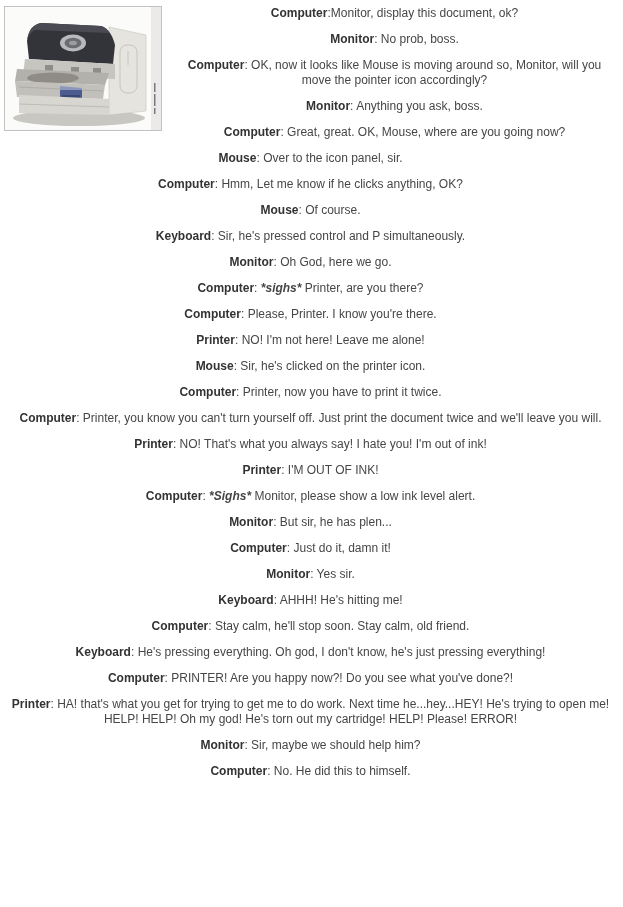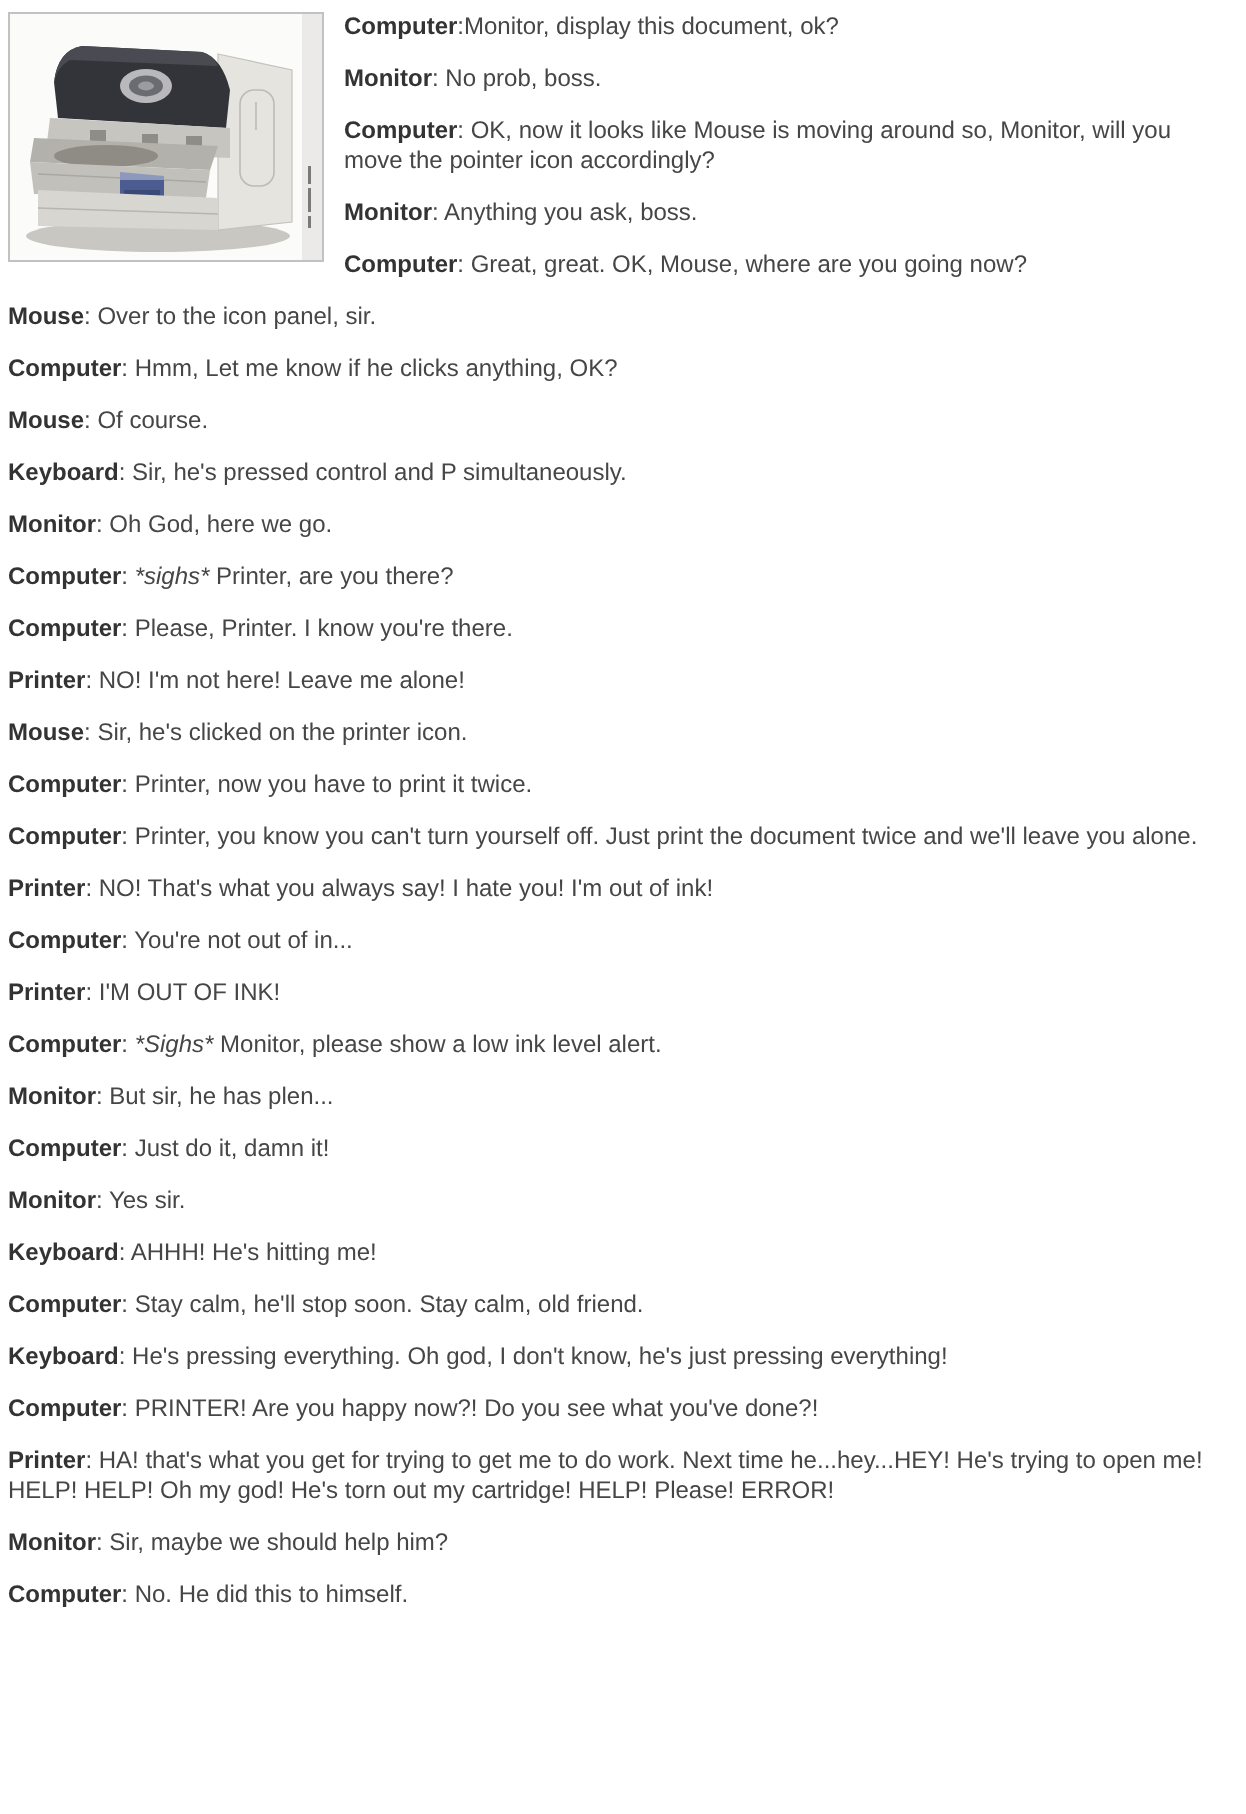--- a/index.html
+++ b/index.html
@@ -8,33 +8,34 @@
     width: 623px;
     height: 907px;
     box-sizing: border-box;
     background: #ffffff;
     padding: 6px 6px 0 4px;
     overflow: hidden;
     font-family: "Liberation Sans", "DejaVu Sans", sans-serif;
     font-size: 12px;
     line-height: 15px;
     color: #464646;
+    text-align: center;
   }
   .photo {
     float: left;
     width: 156px;
     height: 123px;
     border: 1px solid #c2c2c2;
     background: #fbfbfa;
     margin: 0 10px 12px 0;
   }
   .photo svg { display: block; }
   .line { margin: 0 0 11px 0; }
   .speaker { font-weight: bold; color: #333333; }
-  .em { font-style: italic; }
+  .em { font-style: italic; font-weight: bold; }
 </style>
 </head>
 <body>
 
 <div class="page">
 
   <div class="photo">
     <svg viewBox="0 0 156 123" width="156" height="123">
 
       <rect x="0" y="0" width="156" height="123" fill="#fbfbfa"></rect>
@@ -104,25 +105,24 @@
   <p class="line"><b class="speaker">Computer</b><span class="sep">: </span><span class="text">Please, Printer. I know you're there.</span></p>
 
   <p class="line"><b class="speaker">Printer</b><span class="sep">: </span><span class="text">NO! I'm not here! Leave me alone!</span></p>
 
 
   <p class="line"><b class="speaker">Mouse</b><span class="sep">: </span><span class="text">Sir, he's clicked on the printer icon.</span></p>
 
   <p class="line"><b class="speaker">Computer</b><span class="sep">: </span><span class="text">Printer, now you have to print it twice.</span></p>
 
 
-  <p class="line"><b class="speaker">Computer</b><span class="sep">: </span><span class="text">Printer, you know you can't turn yourself off. Just print the document twice and we'll leave you alone.</span></p>
+  <p class="line"><b class="speaker">Computer</b><span class="sep">: </span><span class="text">Printer, you know you can't turn yourself off. Just print the document twice and we'll leave you will.</span></p>
 
   <p class="line"><b class="speaker">Printer</b><span class="sep">: </span><span class="text">NO! That's what you always say! I hate you! I'm out of ink!</span></p>
 
-  <p class="line"><b class="speaker">Computer</b><span class="sep">: </span><span class="text">You're not out of in...</span></p>
 
   <p class="line"><b class="speaker">Printer</b><span class="sep">: </span><span class="text">I'M OUT OF INK!</span></p>
 
   <p class="line"><b class="speaker">Computer</b><span class="sep">: </span><i class="em">*Sighs*</i><span class="text"> Monitor, please show a low ink level alert.</span></p>
 
   <p class="line"><b class="speaker">Monitor</b><span class="sep">: </span><span class="text">But sir, he has plen...</span></p>
 
   <p class="line"><b class="speaker">Computer</b><span class="sep">: </span><span class="text">Just do it, damn it!</span></p>
 
   <p class="line"><b class="speaker">Monitor</b><span class="sep">: </span><span class="text">Yes sir.</span></p>

